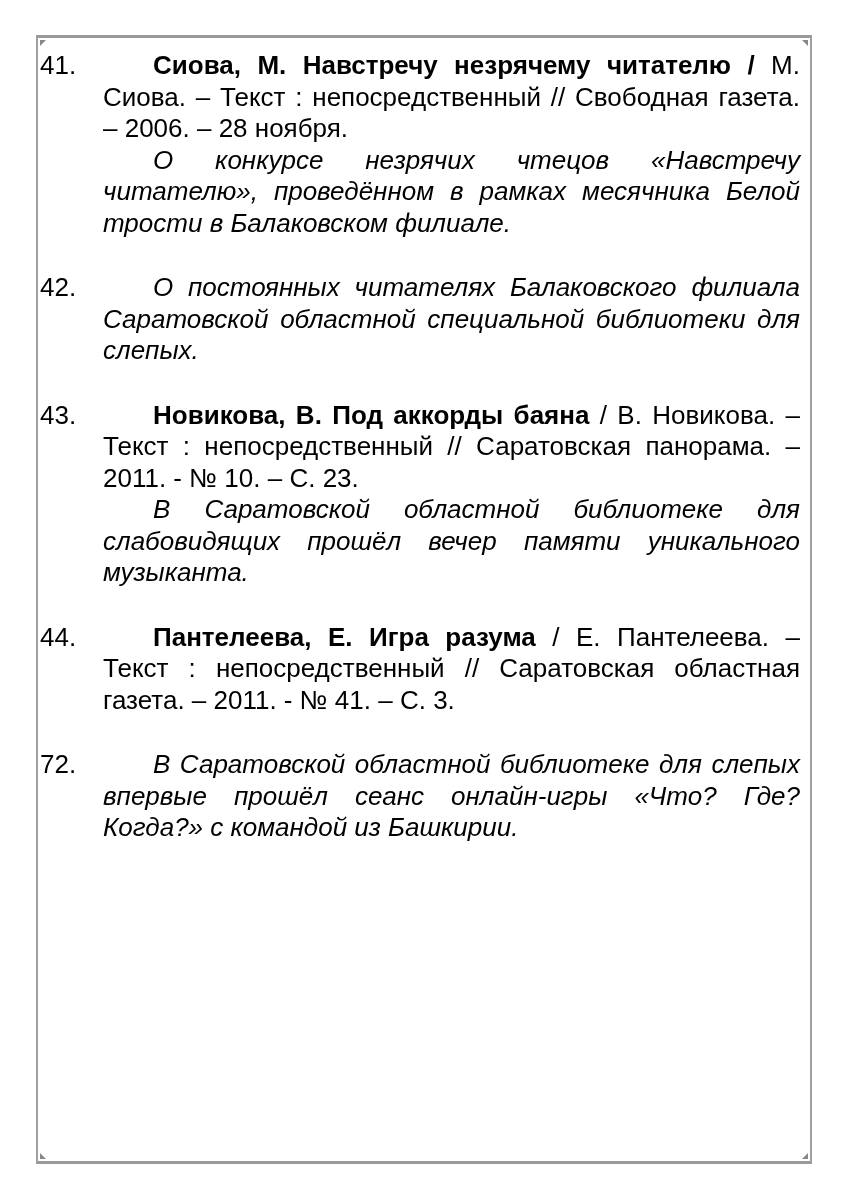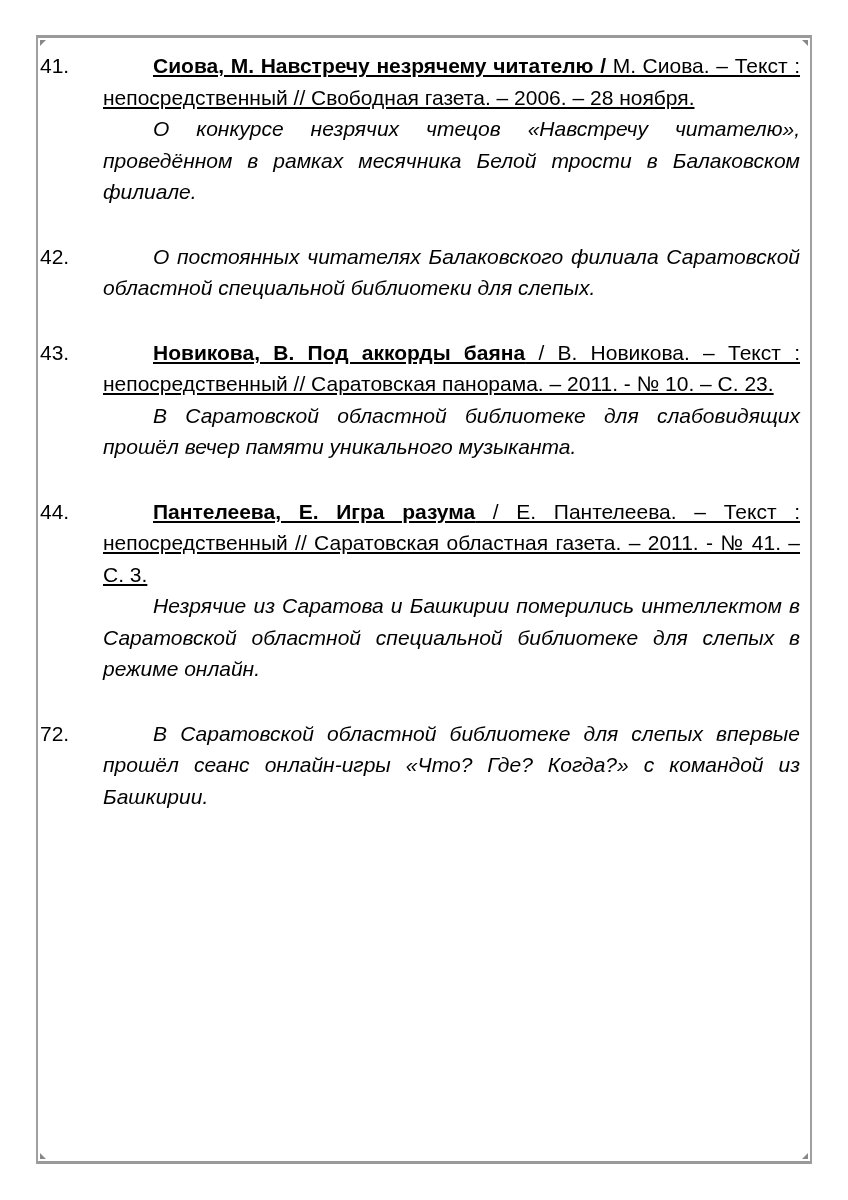--- a/index.html
+++ b/index.html
@@ -7,24 +7,24 @@
          font-family: "Liberation Sans", sans-serif; color: #000; }
   .frame { position: absolute; left: 36px; top: 35px; width: 776px; height: 1129px;
            border-top: 3px solid #9a9a9a; border-bottom: 3px solid #9a9a9a;
            border-left: 2px solid #a0a0a0; border-right: 2px solid #a0a0a0; box-sizing: border-box; }
   .corner { position: absolute; width: 0; height: 0; }
   .c-tl { left: 2px; top: 2px; border-top: 6px solid #888; border-right: 6px solid transparent; }
   .c-tr { right: 2px; top: 2px; border-top: 6px solid #888; border-left: 6px solid transparent; }
   .c-bl { left: 2px; bottom: 2px; border-bottom: 6px solid #888; border-right: 6px solid transparent; }
   .c-br { right: 2px; bottom: 2px; border-bottom: 6px solid #888; border-left: 6px solid transparent; }
   .entries { position: absolute; left: 40px; top: 50px; width: 760px; }
-  .entry { position: relative; font-size: 21px; line-height: 31.5px; margin-bottom: 33px; }
+  .entry { position: relative; font-size: 26px; line-height: 31.5px; margin-bottom: 33px; }
   .num { position: absolute; left: 0; top: 0; }
   .body { margin-left: 63px; text-align: justify; }
-  .first { text-indent: 50px; text-decoration: underline; }
+  .first { text-indent: 50px; }
   .bold { font-weight: bold; }
   .note { font-style: italic; text-indent: 50px; text-align: justify; }
 </style>
 </head>
 <body>
 
 <div class="frame">
   <div class="corner c-tl"></div>
   <div class="corner c-tr"></div>
   <div class="corner c-bl"></div>
@@ -53,21 +53,20 @@
     <div class="body">
       <div class="first"><span class="bold">Новикова, В. Под аккорды баяна</span><span> / В. Новикова. – Текст : непосредственный // Саратовская панорама. – 2011. - №  10. – С. 23.</span></div>
       <div class="note">В Саратовской областной библиотеке для слабовидящих прошёл вечер памяти уникального музыканта.</div>
     </div>
   </div>
 
   <div class="entry">
     <span class="num">44.</span>
     <div class="body">
       <div class="first"><span class="bold">Пантелеева, Е. Игра разума</span><span> / Е. Пантелеева. – Текст : непосредственный // Саратовская областная газета. –  2011. - № 41. – С. 3.</span></div>
-      <div class="note">Незрячие из Саратова и Башкирии померились интеллектом в Саратовской областной специальной библиотеке для слепых в режиме онлайн.</div>
     </div>
   </div>
 
   <div class="entry">
     <span class="num">72.</span>
     <div class="body">
       <div class="note">В Саратовской областной библиотеке для слепых впервые прошёл сеанс онлайн-игры «Что? Где? Когда?» с командой из Башкирии.</div>
     </div>
   </div>
 

